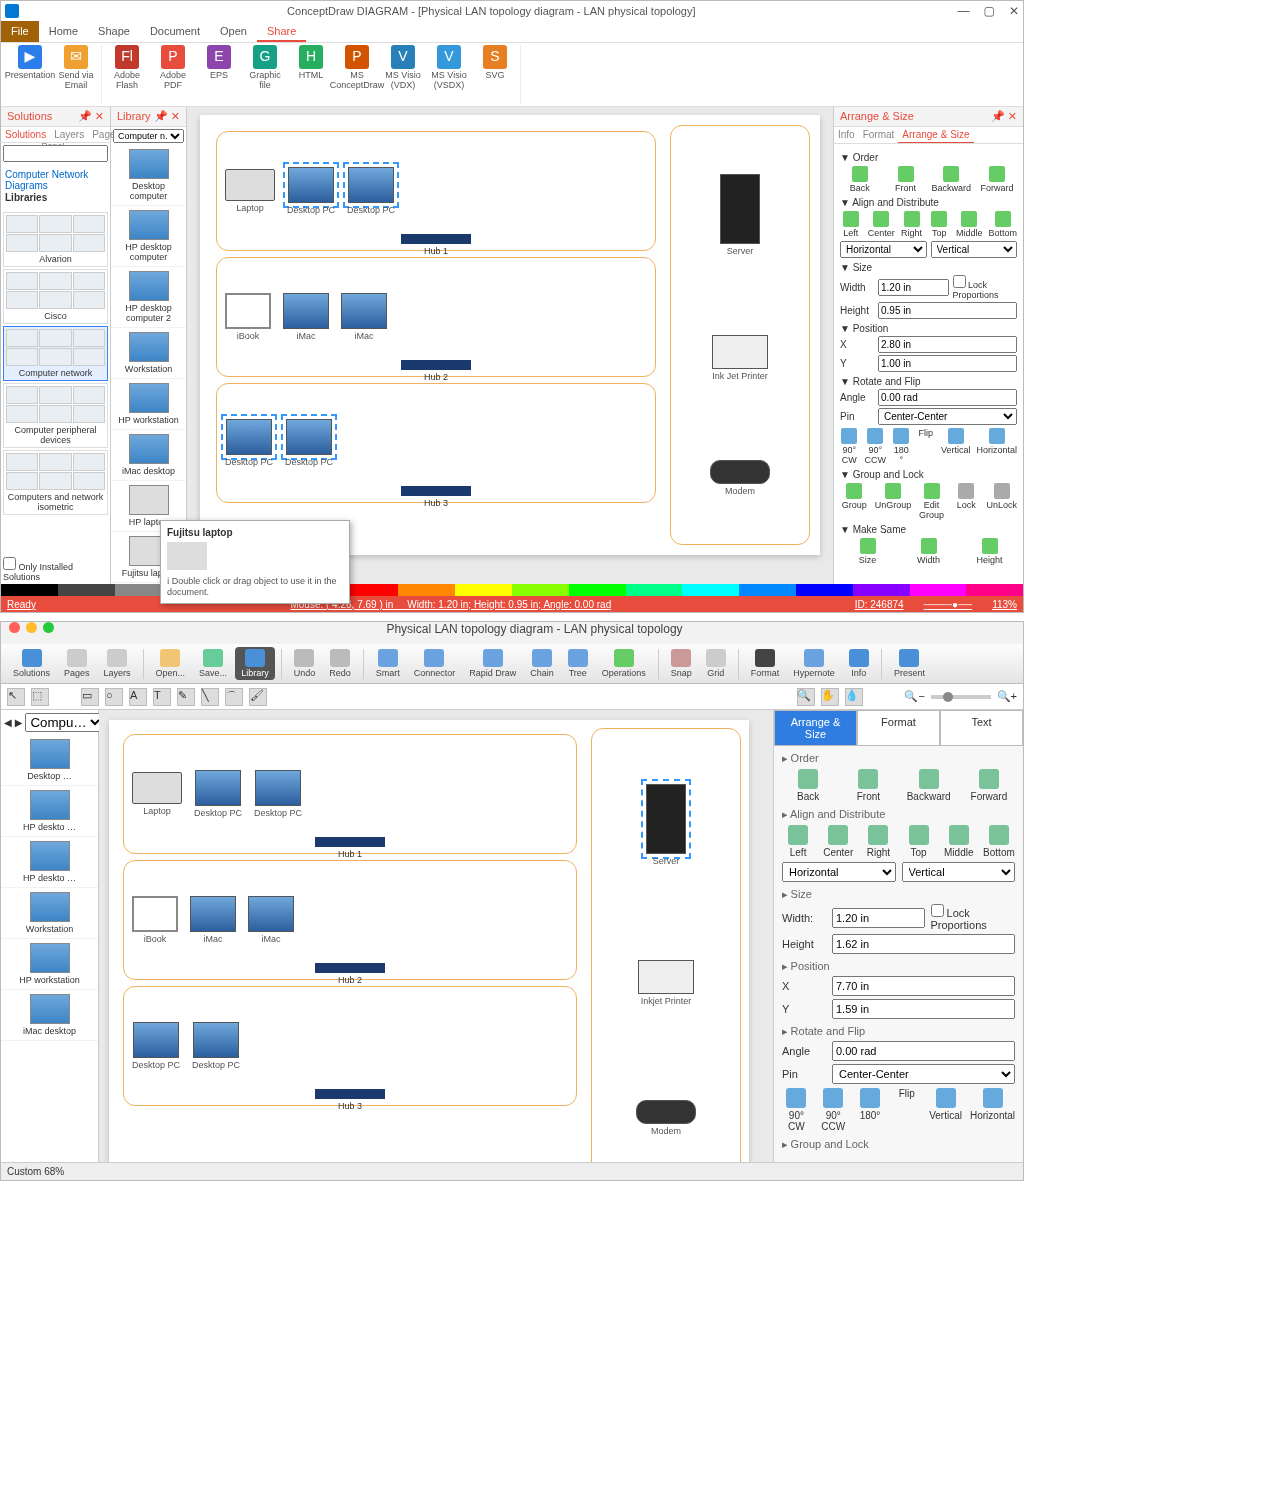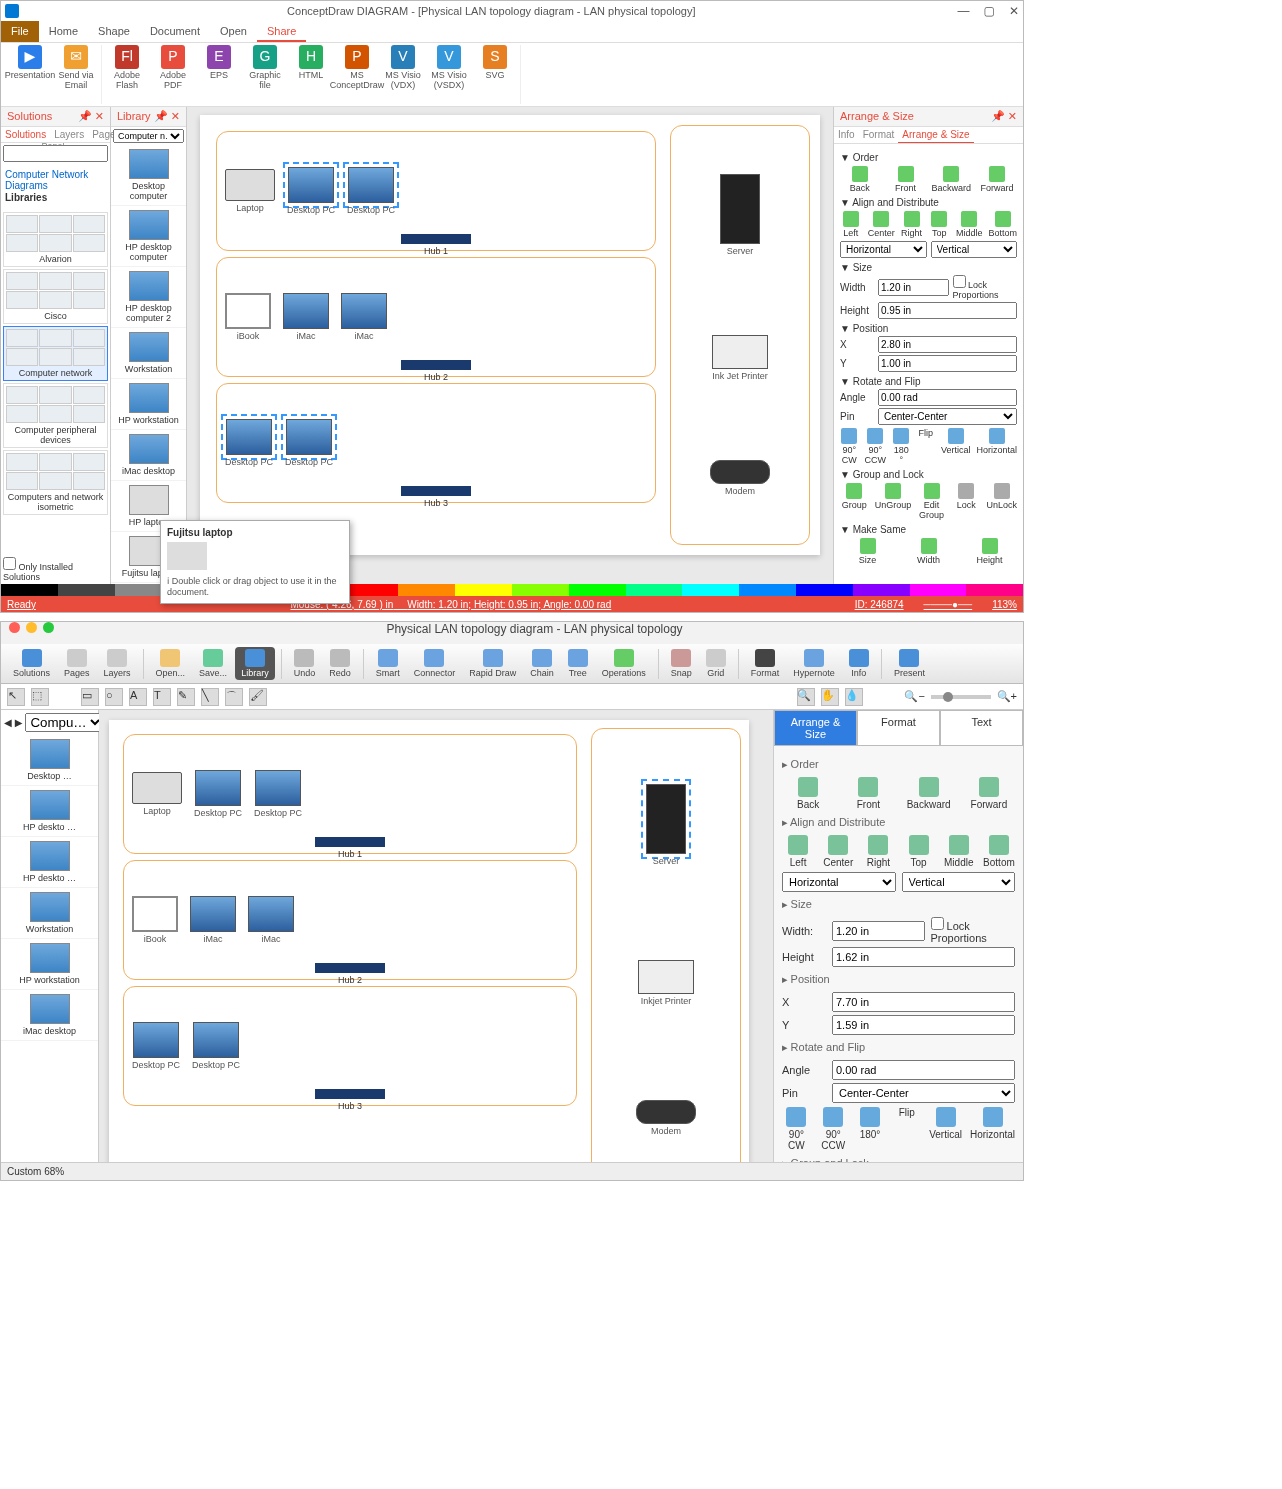--- a/index.html
+++ b/index.html
@@ -105,21 +105,21 @@
 
 .mac-canvas { flex: 1; background: #e9e9e9; padding: 10px; overflow: hidden; }
 .mac-page { background: #fff; width: 640px; height: 480px; box-shadow: 0 2px 6px rgba(0,0,0,.2); padding: 8px; position: relative; }
 
 .mac-right { width: 250px; border-left: 1px solid #ccc; background: #f7f7f7; display: flex; flex-direction: column; font-size: 11px; }
 .mac-rtabs { display: flex; }
 .mac-rtabs span { flex: 1; text-align: center; padding: 5px; border: 1px solid #bbb; background: #fff; }
 .mac-rtabs span.active { background: #2f7de1; color: #fff; }
 .mac-prop { padding: 6px 8px; overflow: auto; flex: 1; }
 .mac-prop .sec { margin-bottom: 6px; }
-.mac-prop .sec-title { color: #666; font-size: 11px; margin: 6px 0; }
+.mac-prop .sec-title { color: #666; font-size: 11px; margin: 0 0; }
 .mac-prop .row { display: flex; align-items: center; gap: 6px; margin: 3px 0; }
 .mac-prop .row label { width: 44px; }
 .mac-prop .row input, .mac-prop .row select { flex: 1; font-size: 11px; padding: 2px; min-width: 0; }
 .mac-btns { display: flex; gap: 8px; margin: 4px 0; }
 .mac-btns div { text-align: center; flex: 1; font-size: 10px; }
 .mac-btns .ic { width: 20px; height: 20px; margin: 0 auto 2px; background: #7ac29a; border-radius: 3px; }
 
 .mac-status { height: 18px; background: #eee; border-top: 1px solid #ccc; display: flex; align-items: center; padding: 0 6px; font-size: 10px; }
 </style>
 </head>

